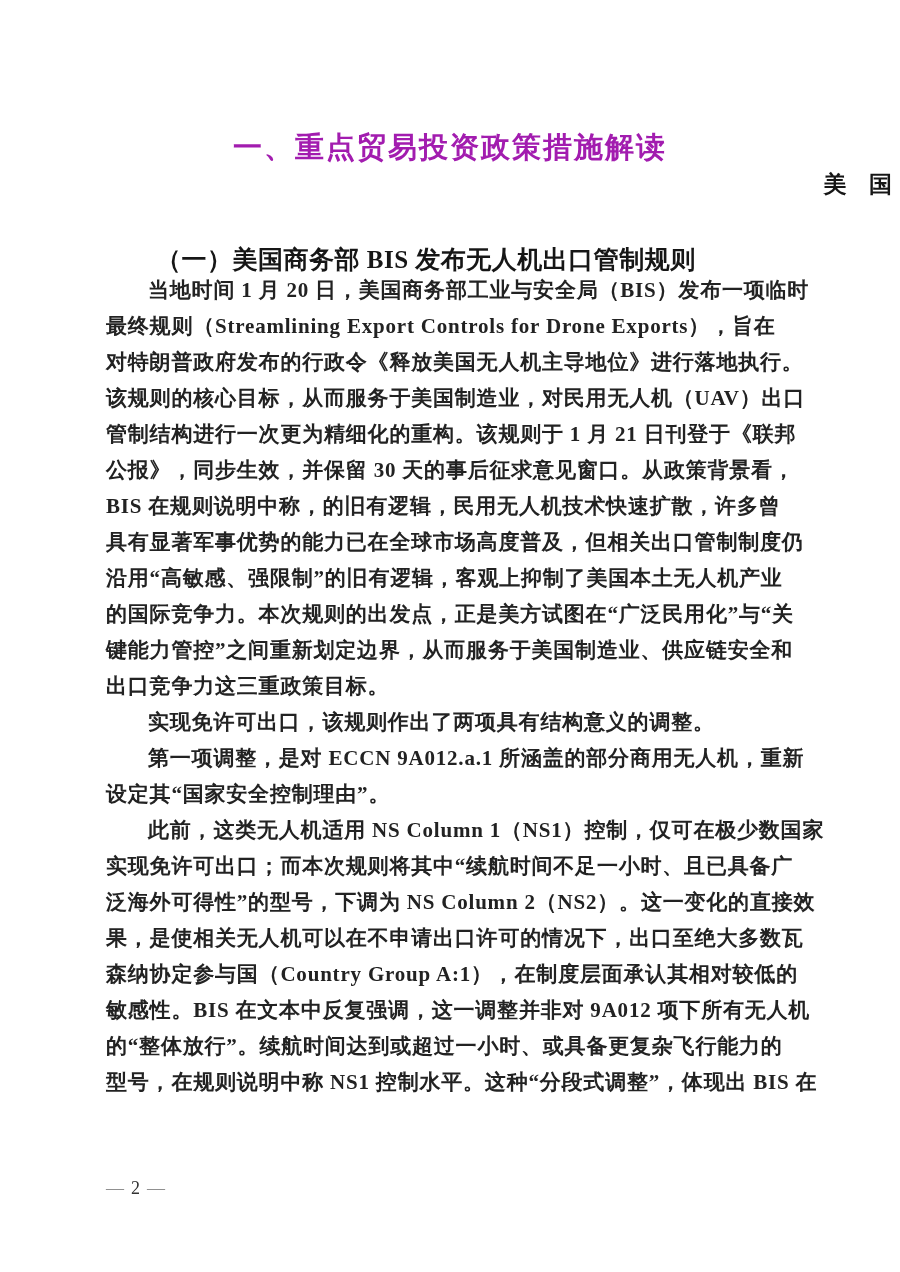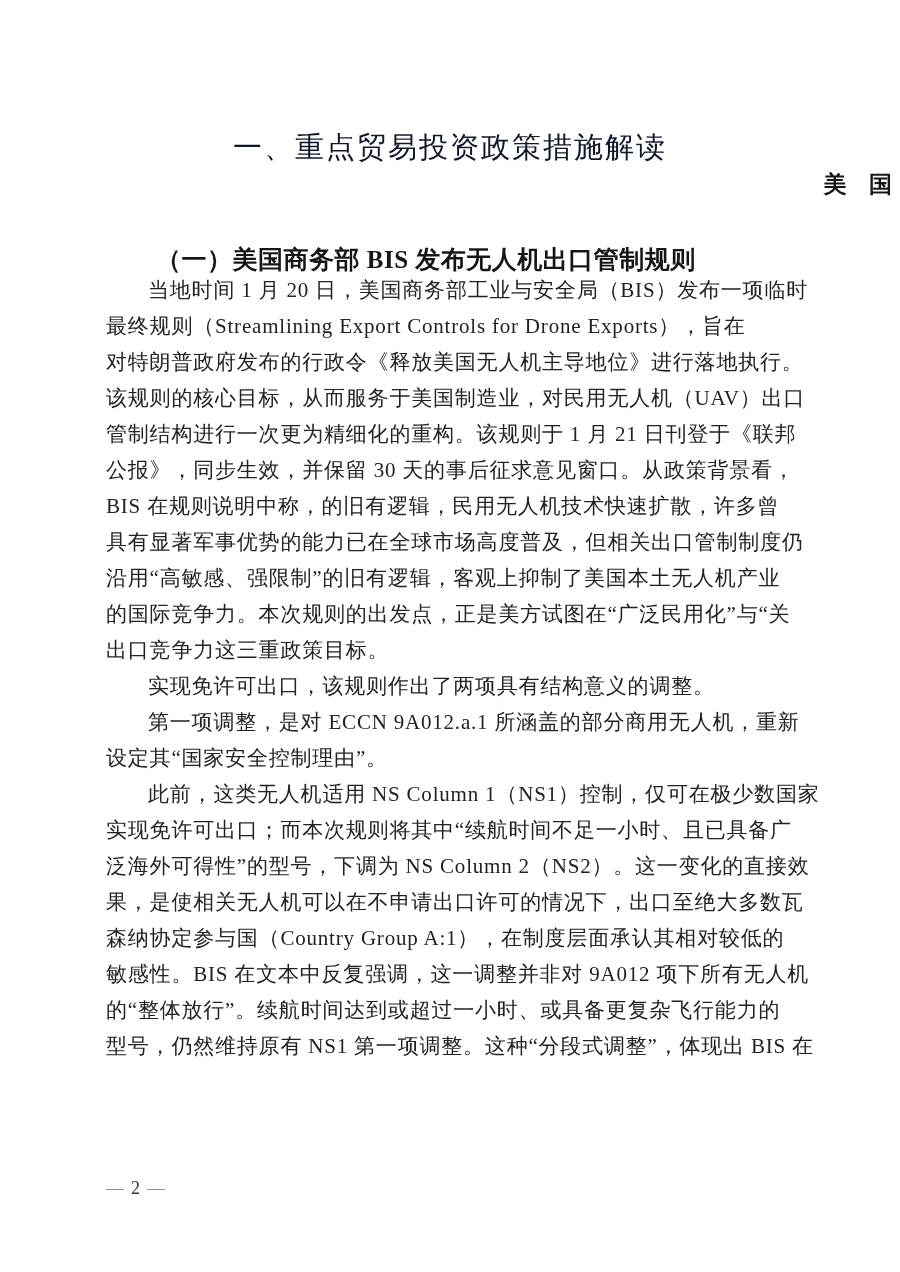--- a/index.html
+++ b/index.html
@@ -17,24 +17,24 @@
     color: #1e1e1e;
   }
   .doc-title {
     position: absolute;
     top: 128px;
     left: 0;
     width: 100%;
     margin: 0;
     text-align: center;
     font-family: "Liberation Sans", "DejaVu Sans", sans-serif;
-    font-weight: normal;
+    font-weight: bold;
     font-size: 29px;
     letter-spacing: 2px;
-    color: #0f172a;
+    color: #a21caf;
   }
   .country-heading {
     position: absolute;
     top: 169px;
     left: 0;
     width: 100%;
     margin: 0;
     text-align: right;
     font-family: "Liberation Sans", "DejaVu Sans", sans-serif;
     font-weight: bold;
@@ -61,20 +61,21 @@
     left: 106px;
     width: 700px;
     font-size: 21px;
     letter-spacing: 0.8px;
     color: #222222;
   }
   .body-text .line {
     height: 36px;
     line-height: 36px;
     white-space: nowrap;
+    font-weight: bold;
   }
   .body-text .line.indent {
     text-indent: 2em;
   }
   .page-footer {
     position: absolute;
     top: 1178px;
     left: 106px;
     font-size: 18px;
     letter-spacing: 3px;
@@ -103,31 +104,32 @@
       <div class="line indent">当地时间 1 月 20 日，美国商务部工业与安全局（BIS）发布一项临时</div>
       <div class="line">最终规则（Streamlining Export Controls for Drone Exports），旨在</div>
       <div class="line">对特朗普政府发布的行政令《释放美国无人机主导地位》进行落地执行。</div>
       <div class="line">该规则的核心目标，从而服务于美国制造业，对民用无人机（UAV）出口</div>
       <div class="line">管制结构进行一次更为精细化的重构。该规则于 1 月 21 日刊登于《联邦</div>
       <div class="line">公报》，同步生效，并保留 30 天的事后征求意见窗口。从政策背景看，</div>
       <div class="line">BIS 在规则说明中称，的旧有逻辑，民用无人机技术快速扩散，许多曾</div>
       <div class="line">具有显著军事优势的能力已在全球市场高度普及，但相关出口管制制度仍</div>
       <div class="line">沿用“高敏感、强限制”的旧有逻辑，客观上抑制了美国本土无人机产业</div>
       <div class="line">的国际竞争力。本次规则的出发点，正是美方试图在“广泛民用化”与“关</div>
+      <div class="line">键能力管控”之间重新划定边界，从而服务于美国制造业、供应链安全和</div>
       <div class="line">出口竞争力这三重政策目标。</div>
       <div class="line indent">实现免许可出口，该规则作出了两项具有结构意义的调整。</div>
       <div class="line indent">第一项调整，是对 ECCN 9A012.a.1 所涵盖的部分商用无人机，重新</div>
       <div class="line">设定其“国家安全控制理由”。</div>
       <div class="line indent">此前，这类无人机适用 NS Column 1（NS1）控制，仅可在极少数国家</div>
       <div class="line">实现免许可出口；而本次规则将其中“续航时间不足一小时、且已具备广</div>
       <div class="line">泛海外可得性”的型号，下调为 NS Column 2（NS2）。这一变化的直接效</div>
       <div class="line">果，是使相关无人机可以在不申请出口许可的情况下，出口至绝大多数瓦</div>
       <div class="line">森纳协定参与国（Country Group A:1），在制度层面承认其相对较低的</div>
       <div class="line">敏感性。BIS 在文本中反复强调，这一调整并非对 9A012 项下所有无人机</div>
       <div class="line">的“整体放行”。续航时间达到或超过一小时、或具备更复杂飞行能力的</div>
-      <div class="line">型号，仍然维持原有 NS1 第一项调整。这种“分段式调整”，体现出 BIS 在</div>
+      <div class="line">型号，在规则说明中称 NS1 控制水平。这种“分段式调整”，体现出 BIS 在</div>
     </div>
 
   <div class="page-footer">
     <span class="dash">—</span><span class="num">2</span><span class="dash">—</span>
   </div>
 
 </div>
 
 </body></html>

